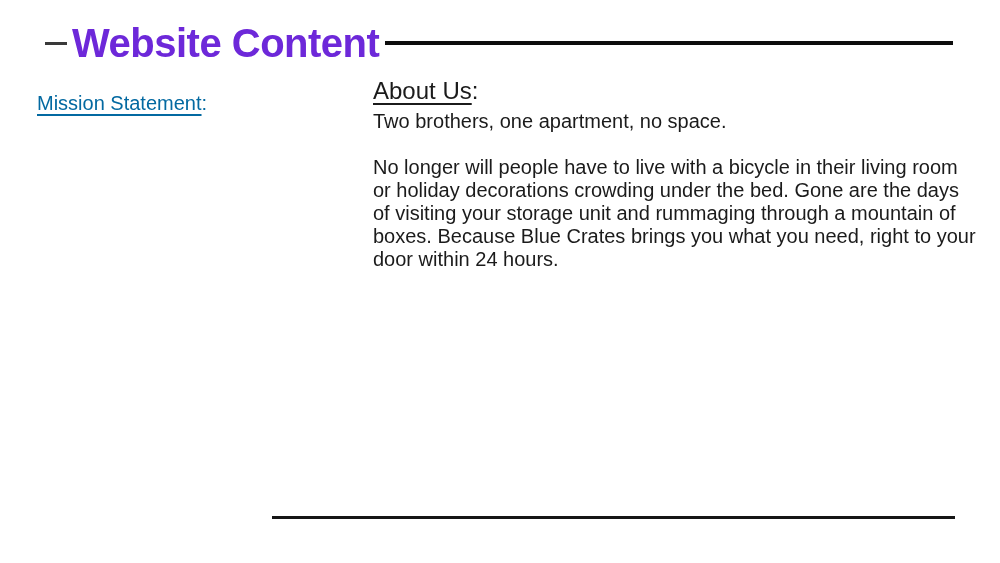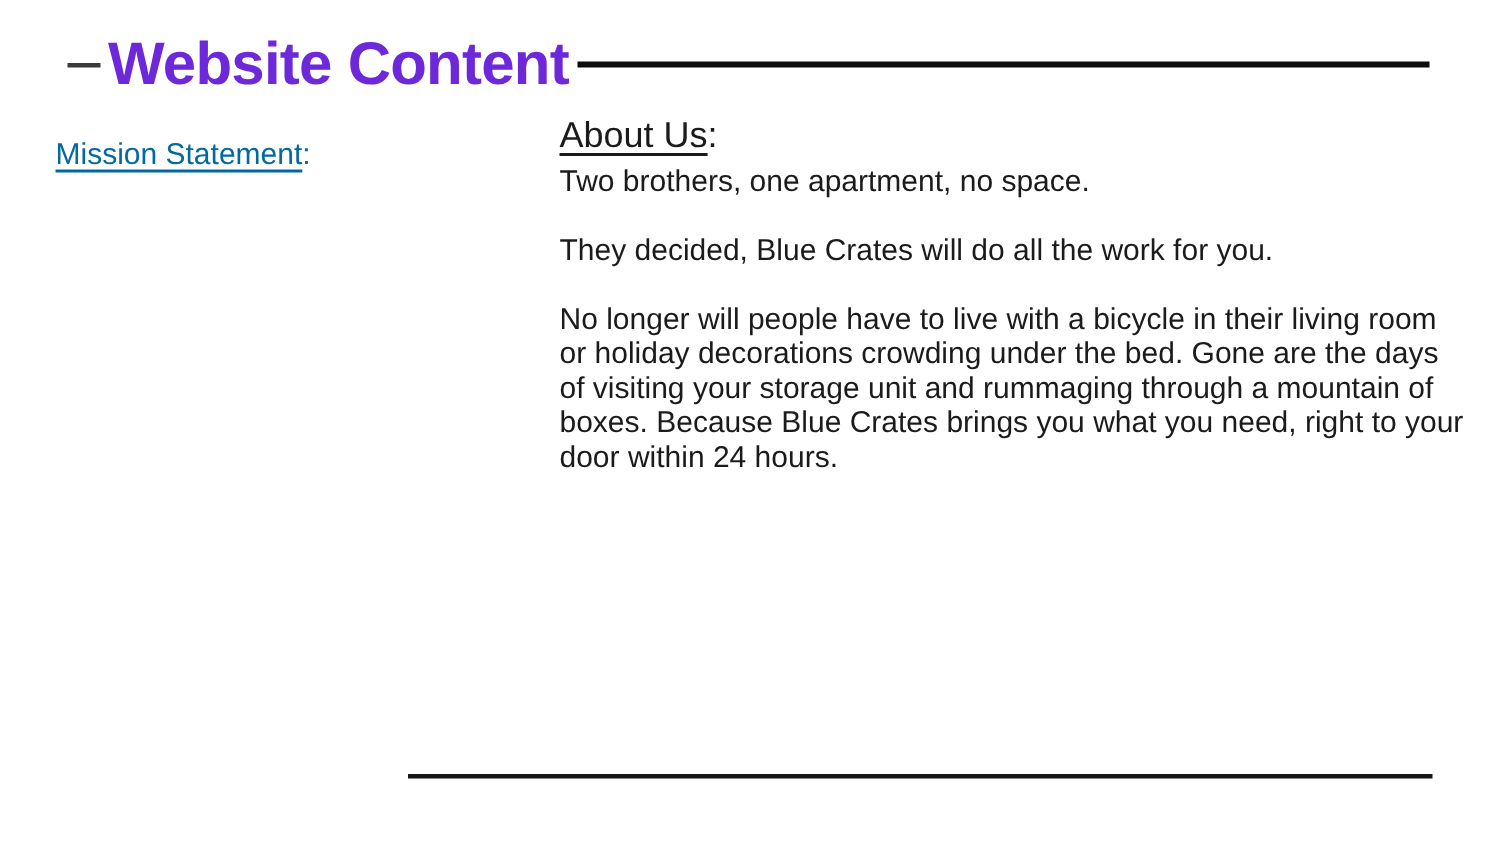--- a/index.html
+++ b/index.html
@@ -102,19 +102,18 @@
     <div class="title-rule"></div>
   </div>
 
   <div class="mission">
     <div><span class="underlined">Mission Statement</span><span>:</span></div>
   </div>
 
   <div class="about">
     <div class="about-heading"><span class="underlined">About Us</span><span>:</span></div>
     <p>Two brothers, one apartment, no space.</p>
-    <p>They decided, Blue Crates will do all the work for you.</p>
     <p>No longer will people have to live with a bicycle in their living room or holiday decorations crowding under the bed. Gone are the days of visiting your storage unit and rummaging through a mountain of boxes. Because Blue Crates brings you what you need, right to your door within 24 hours.</p>
   </div>
 
   <div class="footer-rule"></div>
 
 </div>
 
 </body></html>

